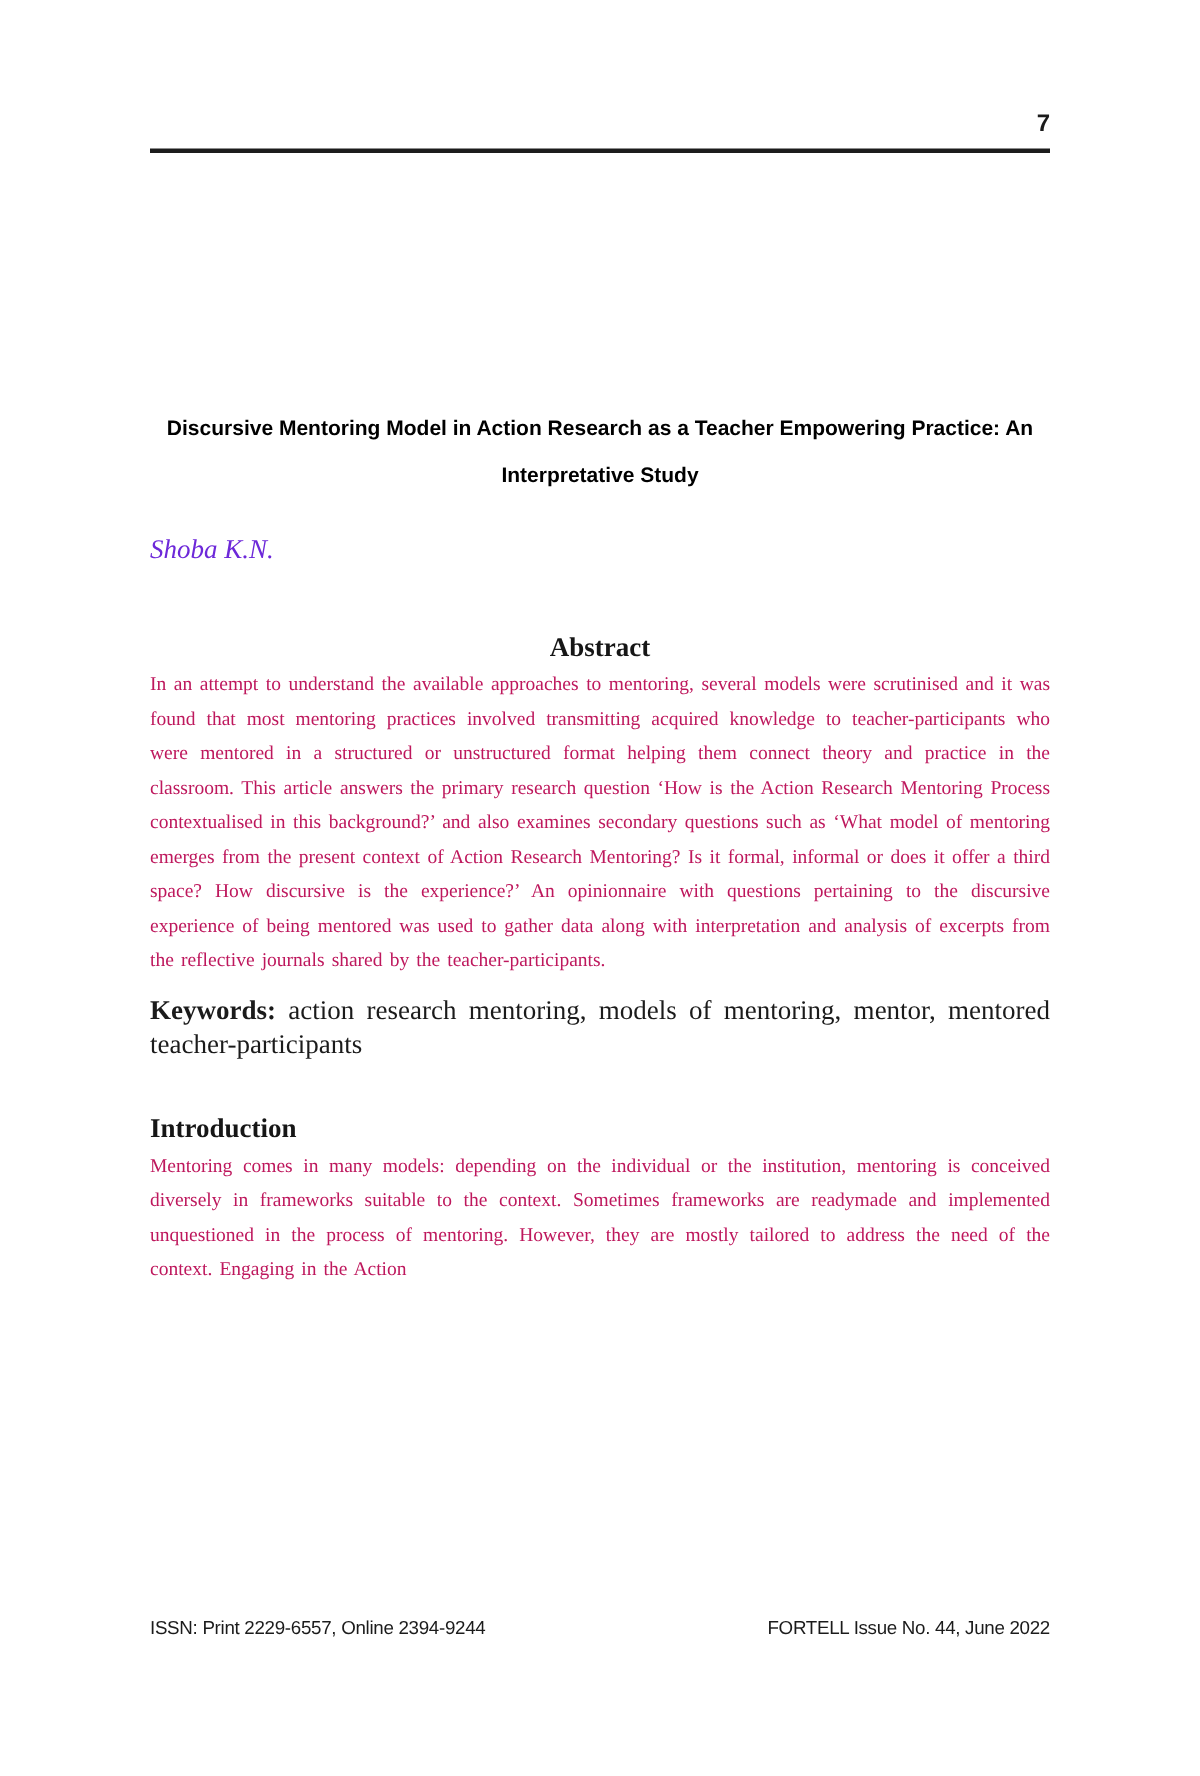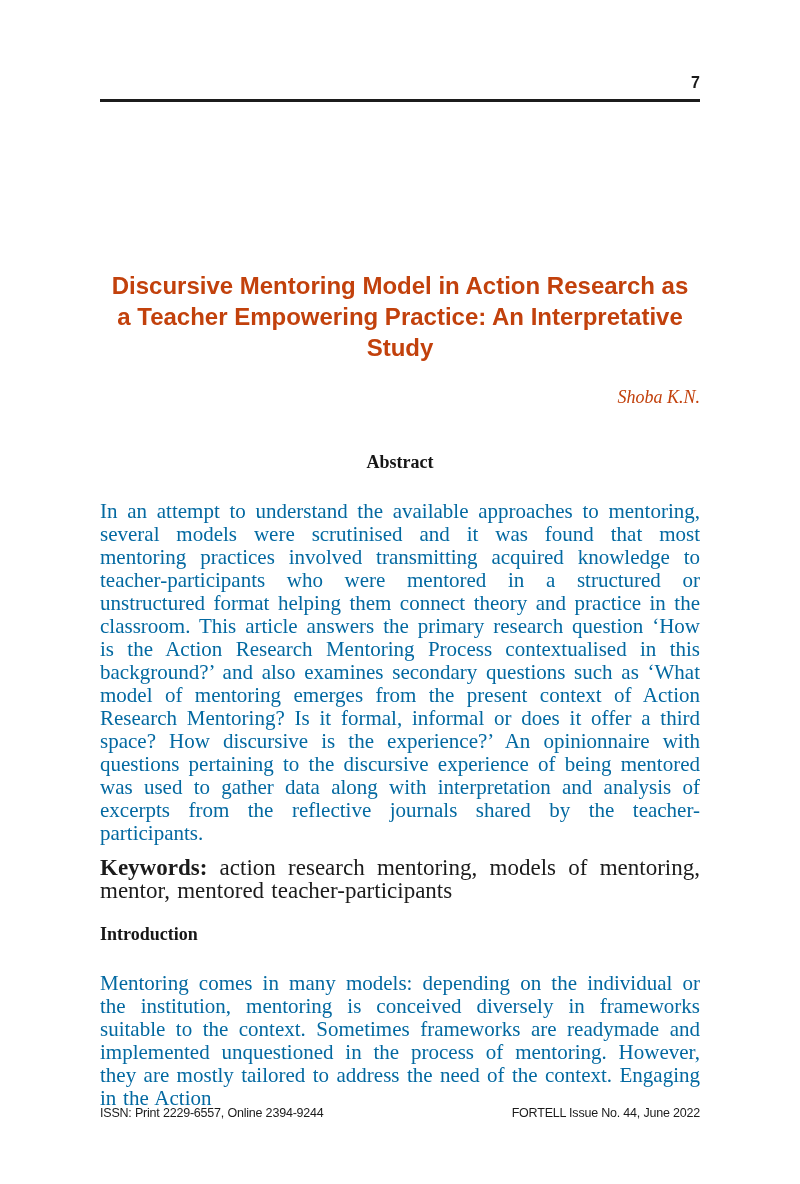--- a/index.html
+++ b/index.html
@@ -37,61 +37,61 @@
   .header-rule {
     margin-top: 7px;
     border-top: 3px solid #1c1c1c;
     width: 100%;
   }
   .article-title {
     margin-top: 168px;
     text-align: center;
     font-family: "Liberation Sans", sans-serif;
     font-weight: 700;
-    font-size: 24px;
+    font-size: 14px;
     line-height: 31px;
-    color: #c2410c;
+    color: #000000;
     padding: 0 10px;
   }
   .author {
     margin-top: 24px;
-    text-align: right;
+    text-align: left;
     font-style: italic;
     font-size: 18px;
-    color: #c2410c;
+    color: #6d28d9;
   }
   .section-heading {
     font-weight: 700;
     font-size: 18px;
     color: #161616;
   }
   .abstract-heading { margin-top: 44px; text-align: center; }
   .body-para {
-    margin-top: 27px;
-    font-size: 21px;
+    margin-top: 2px;
+    font-size: 13px;
     line-height: 23px;
     text-align: justify;
-    color: #0369a1;
+    color: #be185d;
     word-spacing: 1.5px;
   }
   .keywords-para {
     margin-top: 11px;
-    font-size: 23px;
+    font-size: 18px;
     line-height: 23px;
     text-align: justify;
     color: #1b1b1b;
     word-spacing: 1.5px;
   }
   .keywords-label { font-weight: 700; }
-  .intro-heading { margin-top: 22px; }
+  .intro-heading { margin-top: 34px; }
   .footer {
     position: absolute;
     left: 100px;
     right: 100px;
-    top: 1106px;
+    top: 1078px;
     display: flex;
     justify-content: space-between;
     align-items: baseline;
     font-family: "Liberation Sans", sans-serif;
     font-size: 12.5px;
     color: #1b1b1b;
     letter-spacing: -0.2px;
   }
 </style>
 </head>

